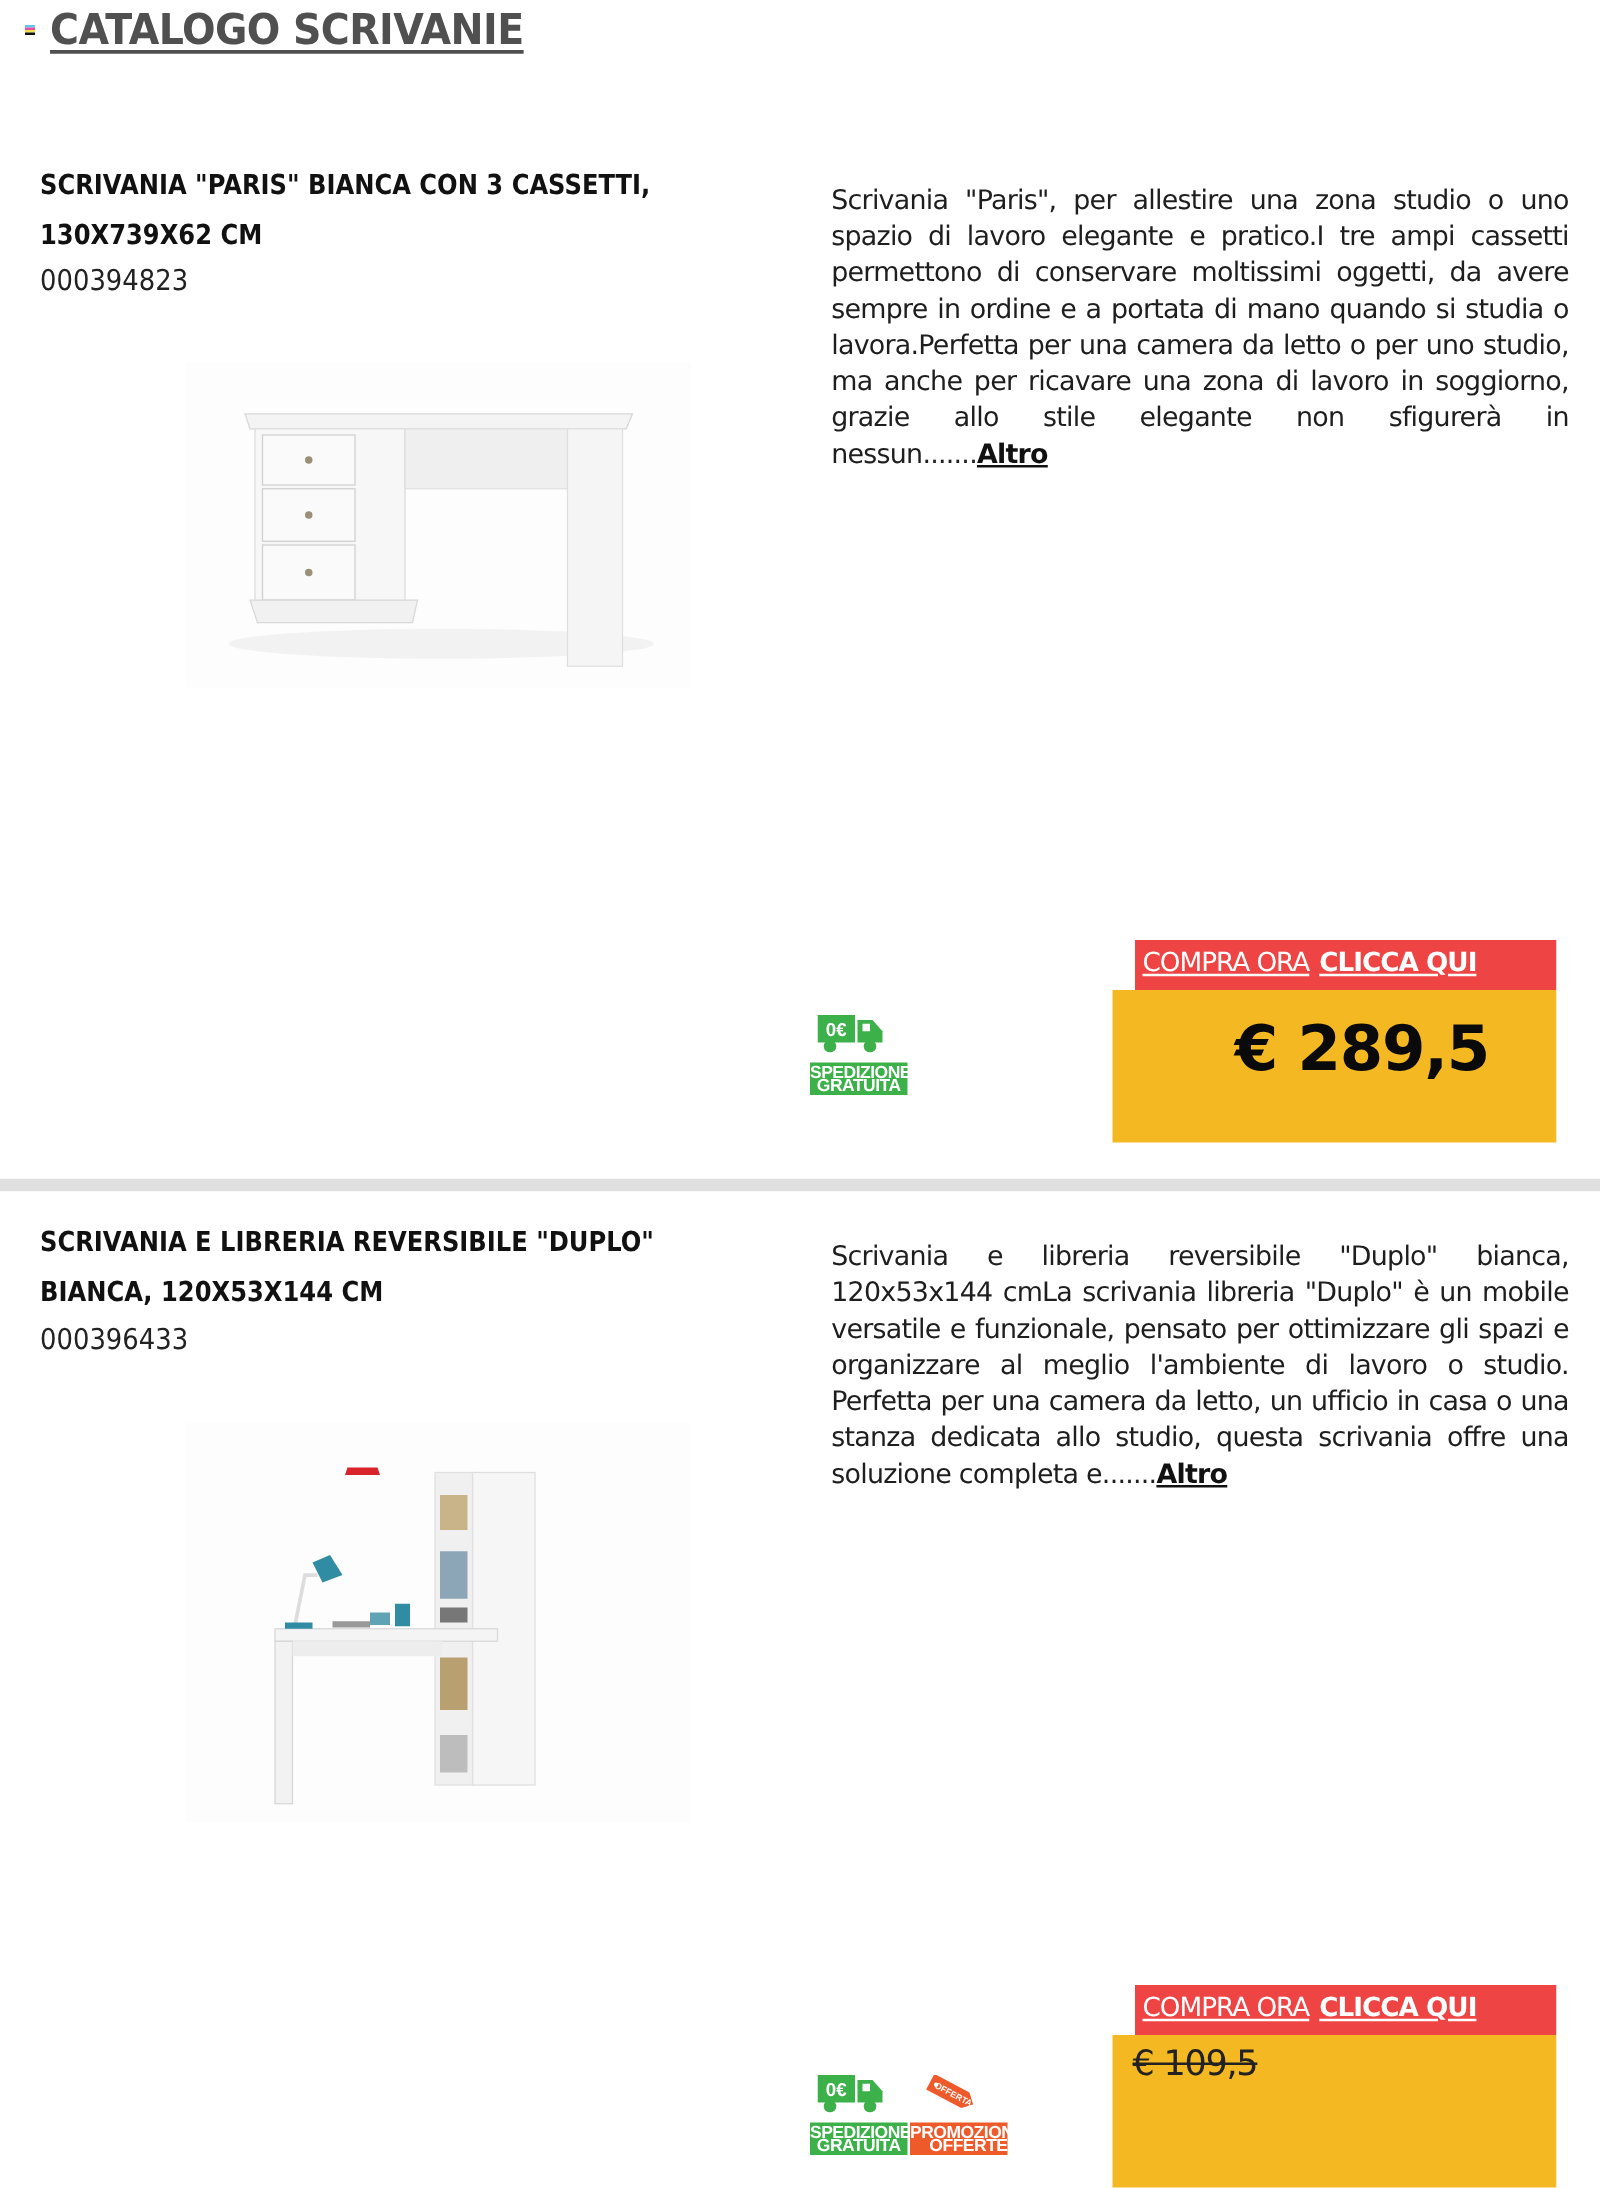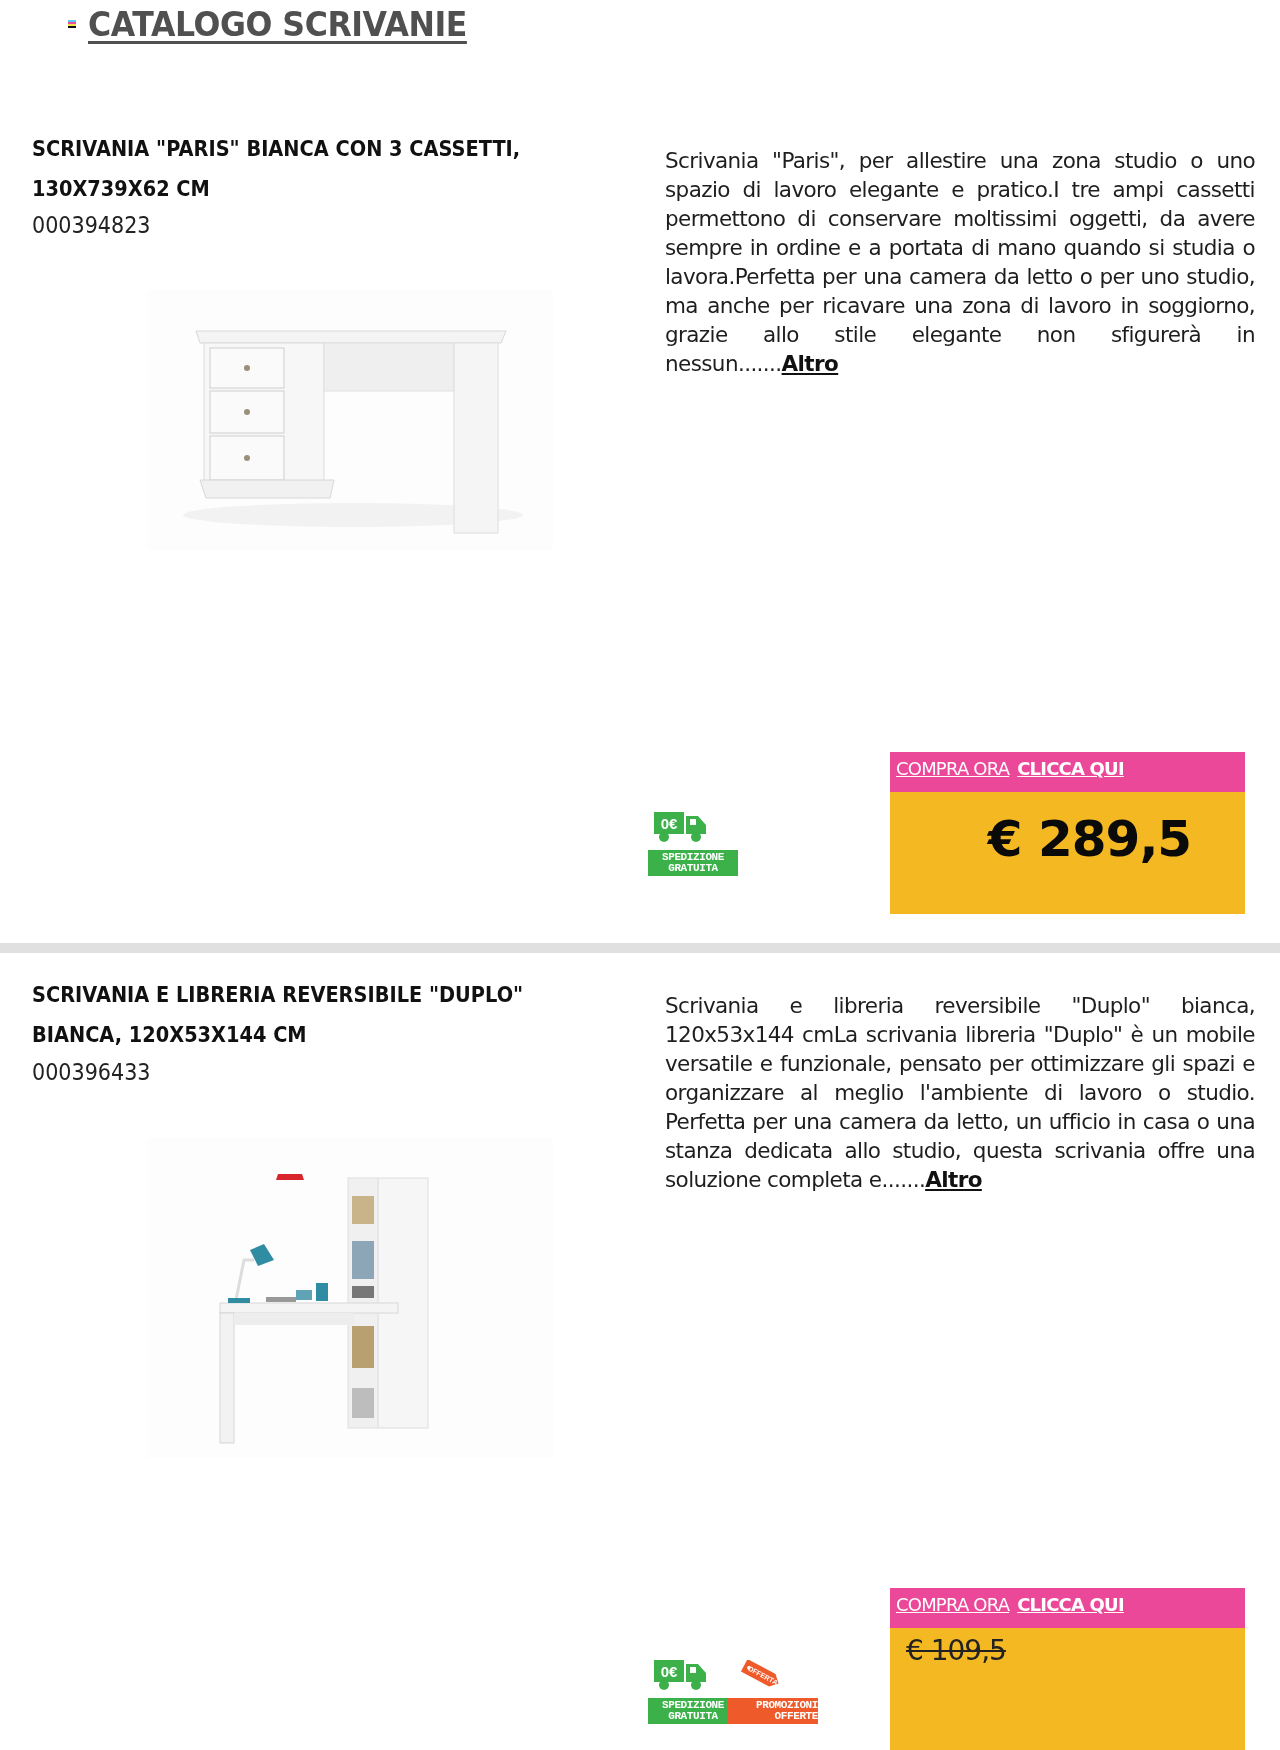--- a/index.html
+++ b/index.html
@@ -1,19 +1,19 @@
 <!DOCTYPE html>
 <html><head>
 <meta charset="utf-8">
 <style>
   * { box-sizing: border-box; margin: 0; padding: 0; }
   html, body { width: 1280px; height: 1750px; background: #ffffff; overflow: hidden; }
   body { font-family: "DejaVu Sans", sans-serif; color: #1a1a1a; position: relative; }
 
-  .header { position: absolute; left: 0; top: 0; width: 1073px; height: 70px; margin-left: 48px; }
+  .header { position: absolute; left: 0; top: 0; width: 1073px; height: 70px; }
   .marker { position: absolute; left: 20px; top: 20px; width: 8px; height: 8px; }
   .marker i { display: block; height: 2px; }
   .page-title { position: absolute; left: 40px; top: 4px; font-family: "DejaVu Sans", sans-serif; font-weight: bold; font-size: 34px; letter-spacing: -0.5px; color: #505050; text-decoration: underline; text-decoration-thickness: 3px; text-underline-offset: 5px; transform: scaleX(0.93); transform-origin: left center; }
 
   .logo { position: absolute; left: 998px; top: 0px; width: 260px; height: 60px; }
   .logo .word { position: absolute; left: 0; top: -2px; font-family: "DejaVu Sans", sans-serif; font-weight: bold; font-size: 37px; letter-spacing: -1px; white-space: nowrap; }
   .logo .euro { color: #24337a; }
   .logo .brico { color: #e2231a; }
   .logo .reg { position: absolute; left: 256px; top: 0px; font-size: 7px; color: #e2231a; }
   .logo .line { position: absolute; left: 22px; top: 46px; width: 162px; height: 3px; background: #f2d23a; }
@@ -23,26 +23,26 @@
   .p-title { position: absolute; left: 32px; width: 560px; font-family: "DejaVu Sans", sans-serif; font-weight: bold; font-size: 22px; line-height: 40px; color: #111; transform: scaleX(0.88); transform-origin: left top; }
   .p-code { position: absolute; left: 32px; font-size: 23px; color: #222; transform: scaleX(0.9); transform-origin: left top; }
   .p-desc { position: absolute; left: 665px; width: 590px; font-family: "DejaVu Sans", sans-serif; font-size: 21.5px; line-height: 29px; color: #1e1e1e; text-align: justify; letter-spacing: -0.6px; }
   .p-desc .more { font-weight: bold; text-decoration: underline; color: #111; }
 
   .p-image { position: absolute; left: 148px; width: 405px; background: #fdfdfd; }
 
   .badges { position: absolute; left: 648px; display: flex; gap: 14px; }
   .badge { width: 66px; height: 66px; position: relative; }
   .badge .truck { position: absolute; left: 6px; top: 0; width: 54px; height: 30px; }
-  .badge .label { position: absolute; left: 0; top: 38px; width: 90px; height: 26px; color: #fff; font-family: Liberation Mono, monospace; font-weight: bold; font-size: 11px; line-height: 11px; text-align: center; padding-top: 2px; letter-spacing: -0.4px; }
+  .badge .label { position: absolute; left: 0; top: 38px; width: 78px; height: 26px; color: #fff; font-family: Liberation Sans, sans-serif; font-weight: bold; font-size: 14px; line-height: 11px; text-align: center; padding-top: 2px; letter-spacing: -0.4px; }
   .badge.green .label { background: #3cb14a; }
   .badge.orange .label { background: #ef5a2a; text-align: right; }
 
   .buy { position: absolute; left: 890px; width: 355px; }
-  .buy-head { height: 40px; background: #ec4899; color: #fff; padding: 6px 6px 0 6px; font-size: 18px; white-space: nowrap; }
+  .buy-head { height: 40px; background: #ef4444; color: #fff; padding: 6px 6px 0 6px; font-size: 21px; white-space: nowrap; margin-left: 18px; }
   .buy-head .compra { text-decoration: underline; letter-spacing: -0.8px; }
   .buy-head .clicca { font-weight: bold; text-decoration: underline; margin-left: 8px; letter-spacing: -0.8px; }
   .buy-body { background: #f4b922; position: relative; }
   .price { position: absolute; left: 0; width: 100%; text-align: center; font-weight: bold; font-size: 50px; color: #0a0a0a; letter-spacing: -1px; padding-left: 44px; }
   .old-price { position: absolute; left: 16px; font-size: 28px; color: #222; text-decoration: line-through; letter-spacing: -1px; }
 
   .divider { position: absolute; left: 0; top: 943px; width: 1280px; height: 10px; background: #e0e0e0; }
 </style>
 </head>
 <body>

